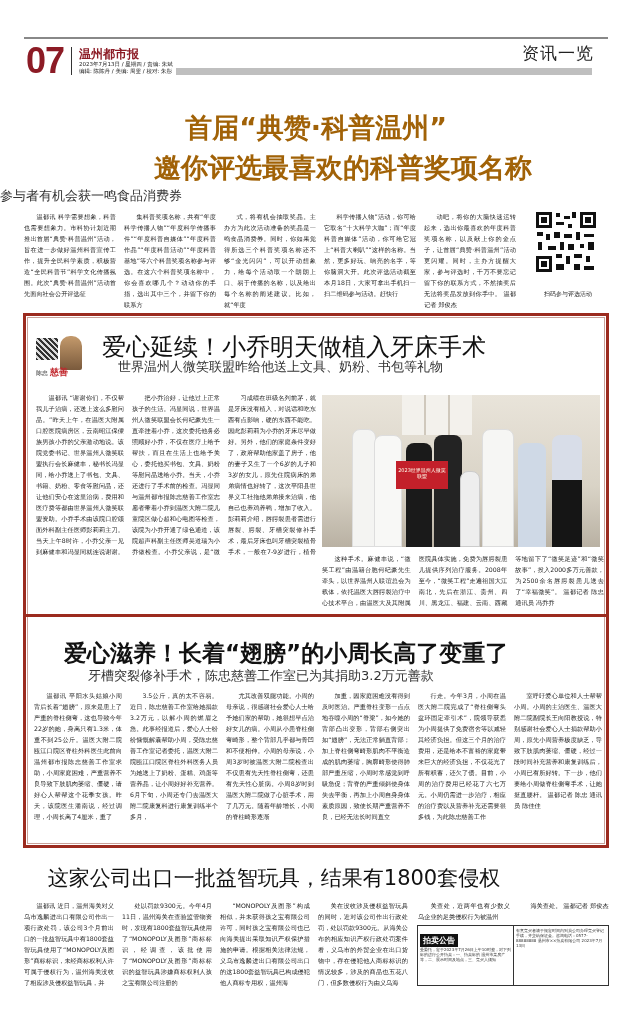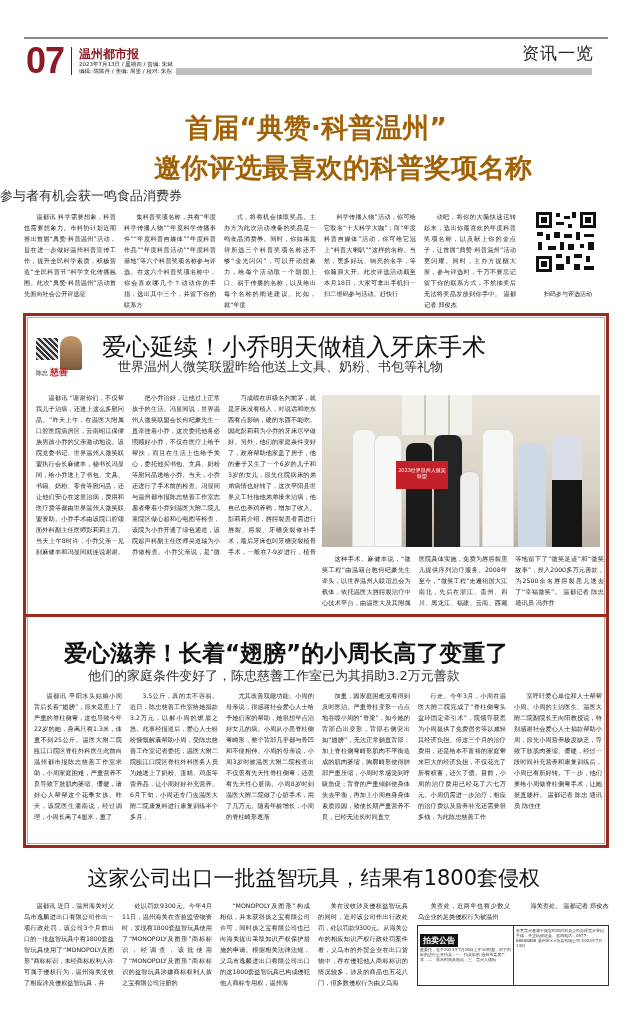--- a/index.html
+++ b/index.html
@@ -44,21 +44,21 @@
   .sub2 { position:absolute; font-size:13px; color:#333; }
 
   .photo { position:absolute; left:322px; top:395px; width:278px; height:152px; background:linear-gradient(180deg,#e9e4da 0%,#d9d3c6 60%,#b9b1a3 100%); overflow:hidden; }
   .photo .wall { position:absolute; left:80px; top:0; width:70px; height:40px; background:repeating-linear-gradient(90deg,#f3f1ec 0 22px,#cfc8bc 22px 24px); }
   .person { position:absolute; bottom:0; border-radius:8px 8px 0 0; }
   .banner { position:absolute; left:74px; top:66px; width:52px; height:28px; background:#c3202a; color:#ffe; font-size:5px; text-align:center; padding-top:6px; }
 
   .divider-between { position:absolute; left:23px; top:614px; width:586px; height:3px; background:#9b2a1e; }
 
   
-  .h3 { position:absolute; left:0; top:864px; width:540px; text-align:right; font-size:21px; color:#111;padding-left:8px; }
+  .h3 { position:absolute; left:0; top:864px; width:540px; text-align:center; font-size:21px; color:#111;padding-left:8px; }
   .auction { position:absolute; left:417px; top:925px; width:192px; height:61px; border:1px solid #333; display:flex; }
   .auction .left { width:96px; border-right:1px solid #333; position:relative; padding:2px; }
   .auction .tag { display:inline-block; background:#111; color:#fff; font-size:8px; font-weight:bold; padding:1px 3px; }
   .auction .txt { font-size:4px; line-height:5px; color:#333; }
   .auction .right { flex:1; padding:2px; font-size:4px; line-height:5px; color:#333; }
 </style>
 </head>
 <body>
 
 <div class="page">
@@ -182,21 +182,21 @@
     <div class="person" style="left:138px; width:20px; height:76px; background:#eee; border:1px solid #ccc;"></div>
     <div class="person" style="left:160px; width:32px; height:118px; background:#f6f6f4; border:1px solid #ddd;"></div>
     <div class="person" style="left:196px; width:28px; height:104px; background:#cfd9e6;"></div>
     <div class="person" style="left:230px; width:30px; height:112px; background:linear-gradient(#d8dde8 0 40%,#151515 40%);"></div>
     <div class="banner">2023世界温州人微笑联盟</div>
   </div>
 
   <div class="divider-between"></div>
 
   <div class="h2" style="left:64px; top:638px; font-size:23px; font-weight:bold;">爱心滋养！长着“翅膀”的小周长高了变重了</div>
-  <div class="sub2" style="left:88px; top:667px;">他们的家庭条件变好了，陈忠慈善工作室已为其捐助3.2万元善款</div>
+  <div class="sub2" style="left:88px; top:667px;">牙槽突裂修补手术，陈忠慈善工作室已为其捐助3.2万元善款</div>
 
   <div class="cols" style="left:34px; top:690px; width:572px; height:150px;">
     <div class="col" style="width:88px;">
         <p>温都讯 平阳水头姑娘小周背后长着“翅膀”，原来是患上了严重的脊柱侧弯，这也导致今年22岁的她，身高只有1.3米，体重不到25公斤。温医大附二院瓯江口院区脊柱外科医生此前向温州都市报陈忠慈善工作室求助，小周家庭困难，严重营养不良导致下肢肌肉萎缩、僵硬，请好心人帮帮这个花季女孩。昨天，该院医生潘南说，经过调理，小周长高了4厘米，重了</p>
       </div>
     <div class="col" style="width:88px;">
         <p>3.5公斤，真的太不容易。近日，陈忠慈善工作室给她捐款3.2万元，以解小周的燃眉之急。此事经报道后，爱心人士纷纷慷慨解囊帮助小周，受陈忠慈善工作室记者委托，温医大附二院瓯江口院区脊柱外科医务人员为她送上了奶粉、蛋糕、鸡蛋等营养品，让小周好好补充营养。6月下旬，小周还专门去温医大附二院康复科进行康复训练半个多月，</p>
       </div>
     <div class="col" style="width:88px;">
         <p>尤其改善双腿功能。小周的母亲说，很感谢社会爱心人士给予她们家的帮助，她很想早点治好女儿的病。小周从小患脊柱侧弯畸形，整个背部几乎都与骨凹和不便相伸。小周的母亲说，小周3岁时被温医大附二院检查出不仅患有先天性脊柱侧弯，还患有先天性心脏病。小周8岁时到温医大附二院做了心脏手术，用了几万元。随着年龄增长，小周的脊柱畸形逐渐</p>

